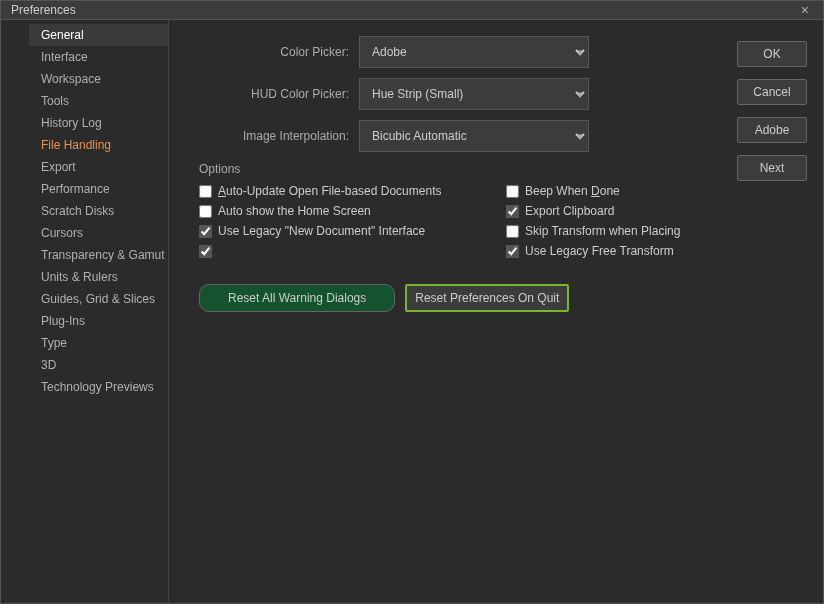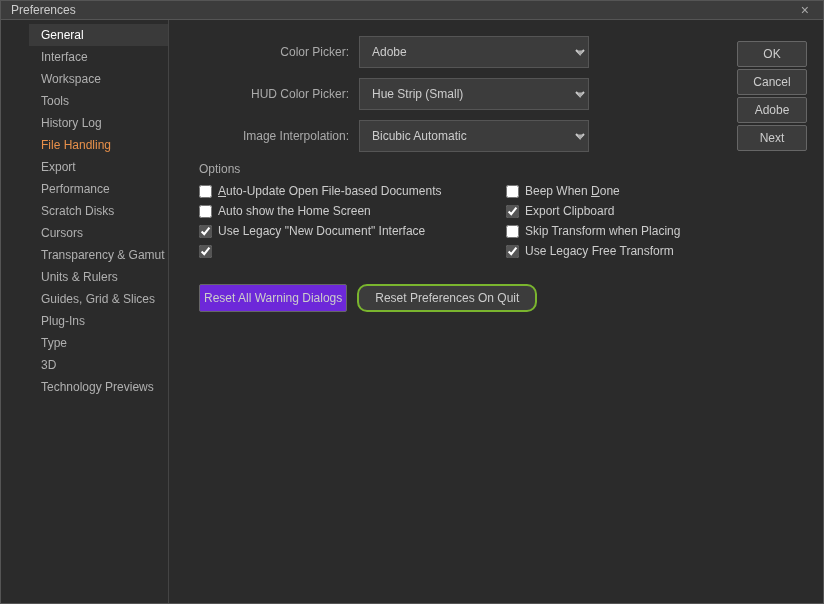--- a/index.html
+++ b/index.html
@@ -136,44 +136,44 @@
       cursor: pointer;
     }
     .underline { text-decoration: underline; }
     .buttons-row {
       display: flex;
       gap: 10px;
       margin-top: 20px;
       padding-left: 10px;
     }
     .btn-secondary {
-      background: #6d28d9;
+      background: #14532d;
       border: 1px solid #666;
       color: #cccccc;
-      padding: 5px 4px;
+      padding: 5px 28px;
+      font-size: 12px;
+      cursor: pointer;
+      border-radius: 10px;
+    }
+    .btn-highlight {
+      background: #3c3c3c;
+      border: 2px solid #7ab52e;
+      color: #cccccc;
+      padding: 5px 8px;
       font-size: 12px;
       cursor: pointer;
       border-radius: 2px;
-    }
-    .btn-highlight {
-      background: #3c3c3c;
-      border: 2px solid #7ab52e;
-      color: #cccccc;
-      padding: 5px 16px;
-      font-size: 12px;
-      cursor: pointer;
-      border-radius: 10px;
     }
     .right-buttons {
       position: absolute;
       right: 16px;
       top: 40px;
       display: flex;
       flex-direction: column;
-      gap: 2px;
+      gap: 12px;
     }
     .btn-right {
       background: #3c3c3c;
       border: 1px solid #666;
       color: #cccccc;
       padding: 5px 0;
       font-size: 12px;
       cursor: pointer;
       border-radius: 2px;
       width: 70px;

